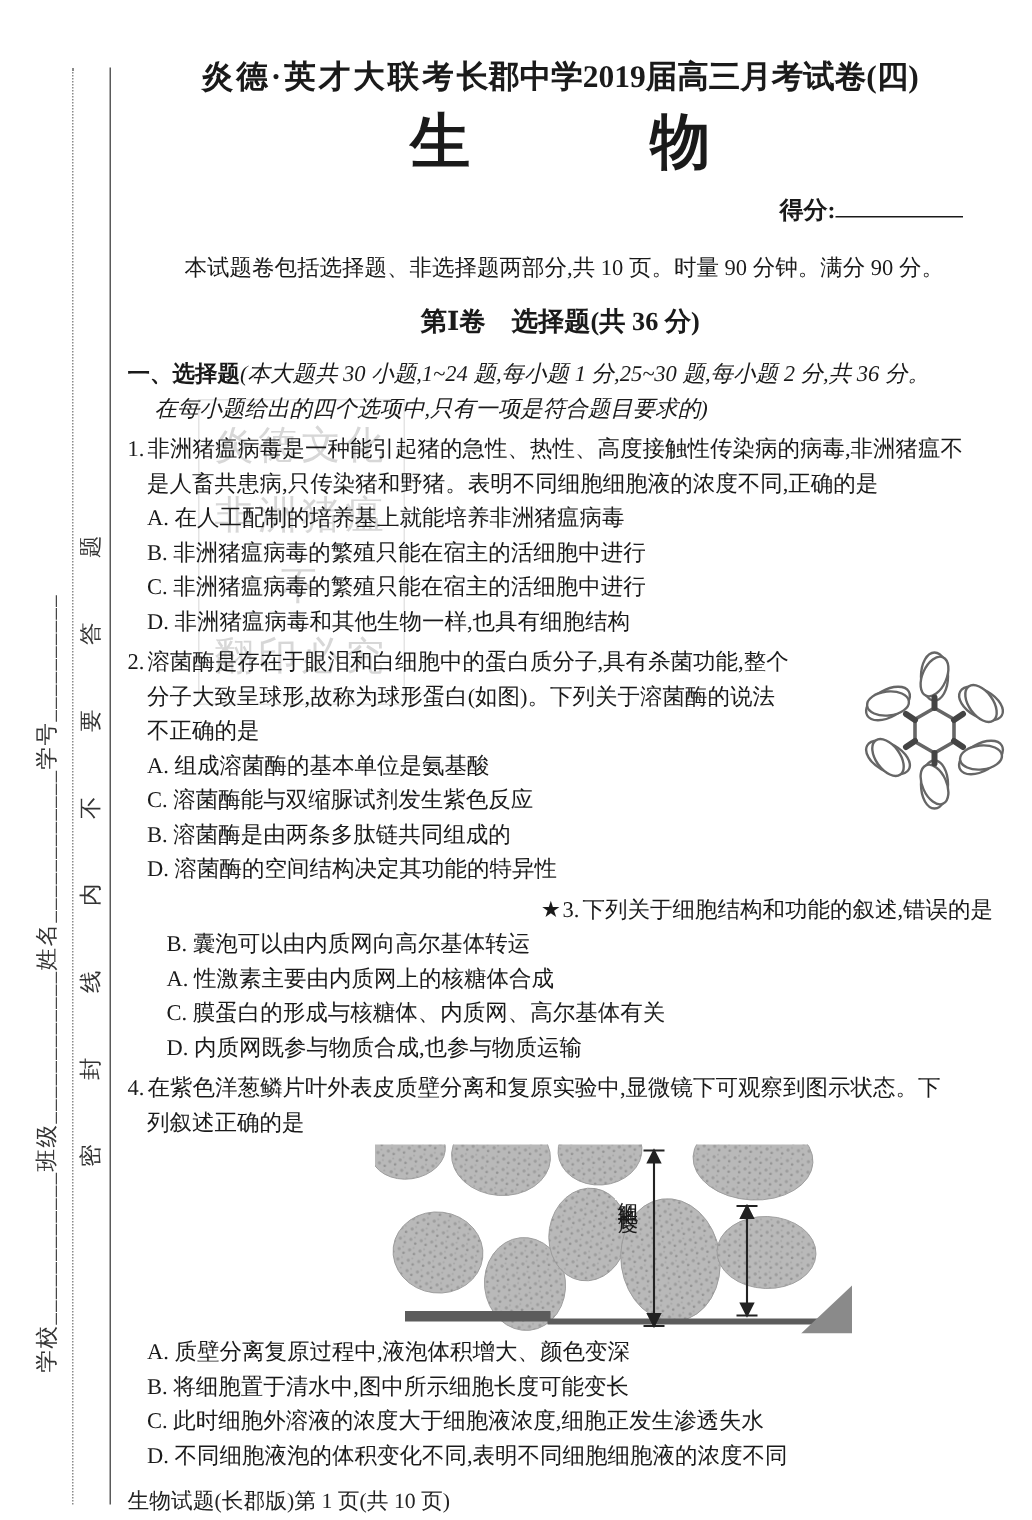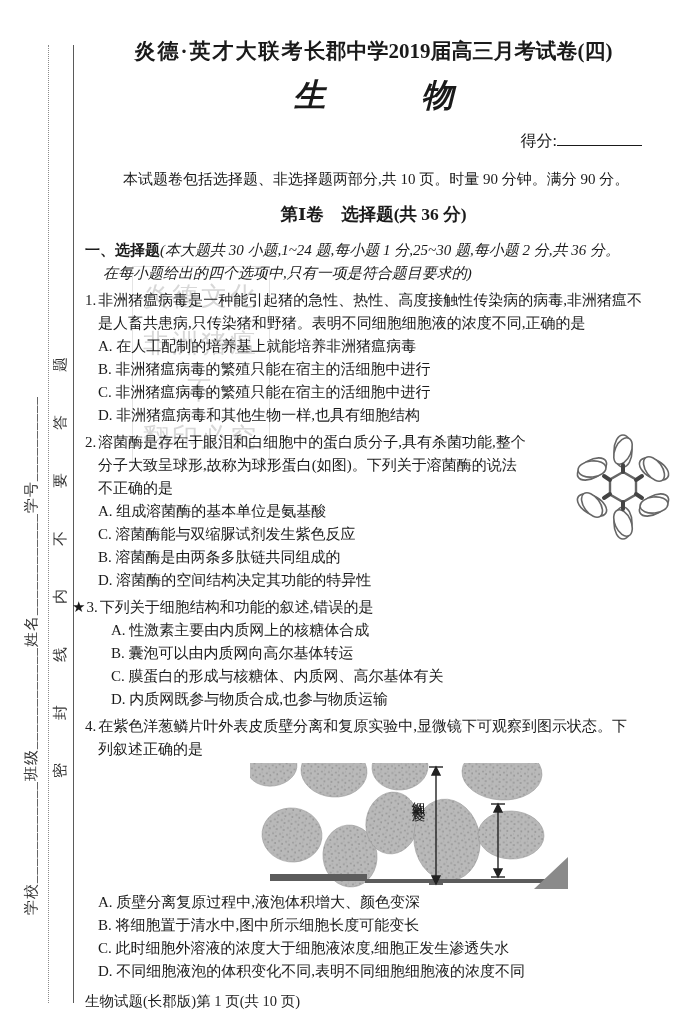--- a/index.html
+++ b/index.html
@@ -21,33 +21,33 @@
   
   .watermark {
     position:absolute; left:132px; top:266px; width:136px; z-index:0;
     border:1px solid #e4e4e4; padding:6px 0 8px 0; text-align:center;
     color:#d7d7d7; font-weight:400; font-size:26px; line-height:47px; letter-spacing:3px;
   }
   
   .main { position:absolute; left:85px; top:0; width:577px; z-index:2; font-size:15px; line-height:23px; }
   .exam-title { margin:38px 0 0 0; text-align:center; font-size:21px; line-height:27px; font-weight:700; }
   .exam-title .brush { font-weight:900; letter-spacing:2px; }
-  .subject { margin:9px 0 0 0; text-align:center; font-size:32px; line-height:42px; font-weight:700;font-style:italic; }
-  .score-row { margin-top:13px; text-align:right; padding-right:20px; font-size:16px; font-weight:400; line-height:24px; }
+  .subject { margin:9px 0 0 0; text-align:center; font-size:40px; line-height:42px; font-weight:700; }
+  .score-row { margin-top:13px; text-align:right; padding-right:20px; font-size:16px; font-weight:700; line-height:24px; }
   .blank { display:inline-block; width:85px; height:15px; border-bottom:1px solid #1a1a1a; vertical-align:baseline; }
   .notice { margin:15px 0 0 0; text-indent:38px; }
   .section-heading { margin:10px 0 0 0; text-align:center; font-size:17.5px; line-height:27px; font-weight:700; }
   .qintro { margin:11px 0 0 0; padding-left:18px; text-indent:-18px; font-style:italic; }
   .qintro b { font-style:normal; font-weight:700; }
   .prewrap { white-space:pre-wrap; }
   .q { margin:4px 0 0 0; padding-left:13px; position:relative; }
   .q .stem { margin:0; text-indent:-13px; }
   .q .opt { text-indent:0; }
   .q.starred { margin-left:-13px; padding-left:39px; }
-  .q.starred .stem { text-indent:-39px; }
+  .q.starred .stem { text-indent:-39px;text-align:right; }
   .qnum { padding-right:2px; }
   .star { padding-right:1px; }
   .stem-q2 { padding-right:100px; display:block; }
   
   .molecule { position:absolute; top:-8px; right:-14px; width:106px; height:132px; }
   
   .cells-fig { position:relative; width:318px; height:126px; margin:2px 0 2px 152px; }
   .cell-len-label {
     position:absolute; left:160px; top:27px; writing-mode:vertical-rl;
     background:#ffffff; font-size:13.5px; line-height:17px; letter-spacing:2px; padding:1px 0;
@@ -145,22 +145,22 @@
         </svg>
       </div>
       <div class="opt">A. 组成溶菌酶的基本单位是氨基酸</div>
       <div class="opt">C. 溶菌酶能与双缩脲试剂发生紫色反应</div>
       <div class="opt">B. 溶菌酶是由两条多肽链共同组成的</div>
       <div class="opt">D. 溶菌酶的空间结构决定其功能的特异性</div>
     </div>
 
     <div class="q starred">
       <p class="stem"><span class="star">★</span><span class="qnum">3.</span><span class="prewrap">下列关于细胞结构和功能的叙述,错误的是</span></p>
+      <div class="opt">B. 囊泡可以由内质网向高尔基体转运</div>
       <div class="opt">A. 性激素主要由内质网上的核糖体合成</div>
-      <div class="opt">B. 囊泡可以由内质网向高尔基体转运</div>
       <div class="opt">C. 膜蛋白的形成与核糖体、内质网、高尔基体有关</div>
       <div class="opt">D. 内质网既参与物质合成,也参与物质运输</div>
     </div>
 
     <div class="q">
       <p class="stem"><span class="qnum">4.</span><span class="prewrap">在紫色洋葱鳞片叶外表皮质壁分离和复原实验中,显微镜下可观察到图示状态。下
 列叙述正确的是</span></p>
 
       <div class="cells-fig">
         <svg width="318" height="126" viewBox="0 0 318 126">

